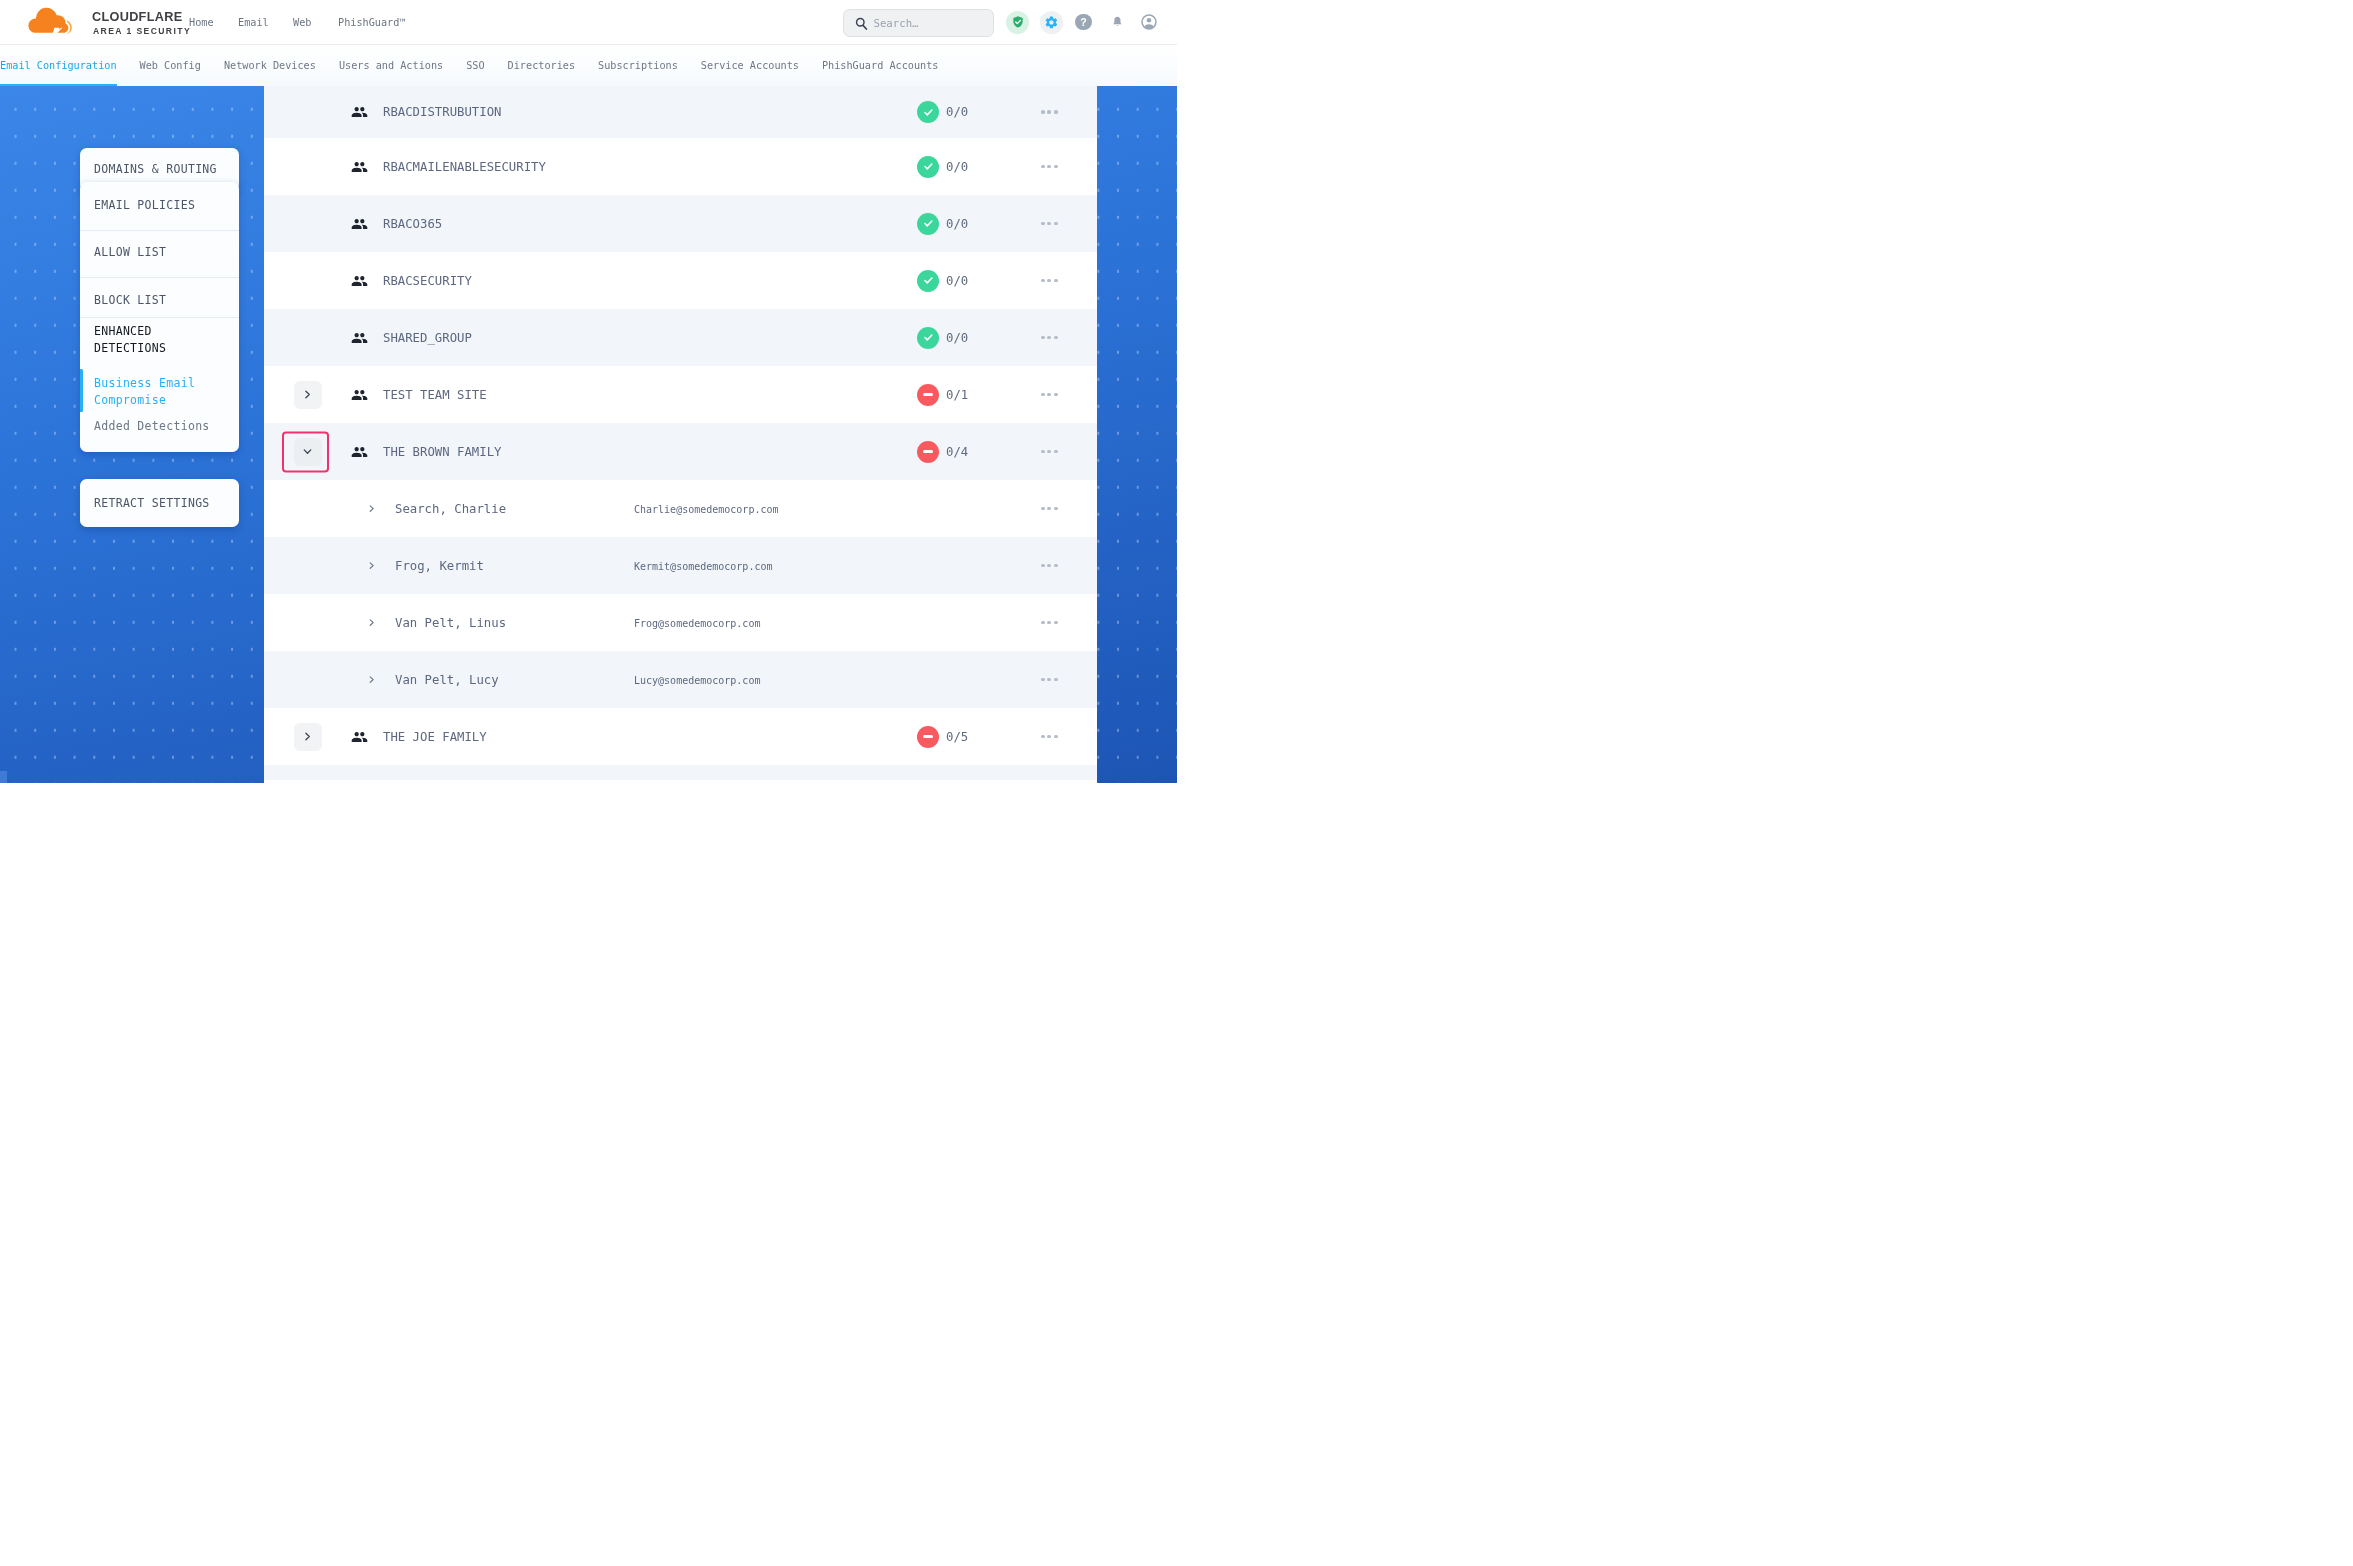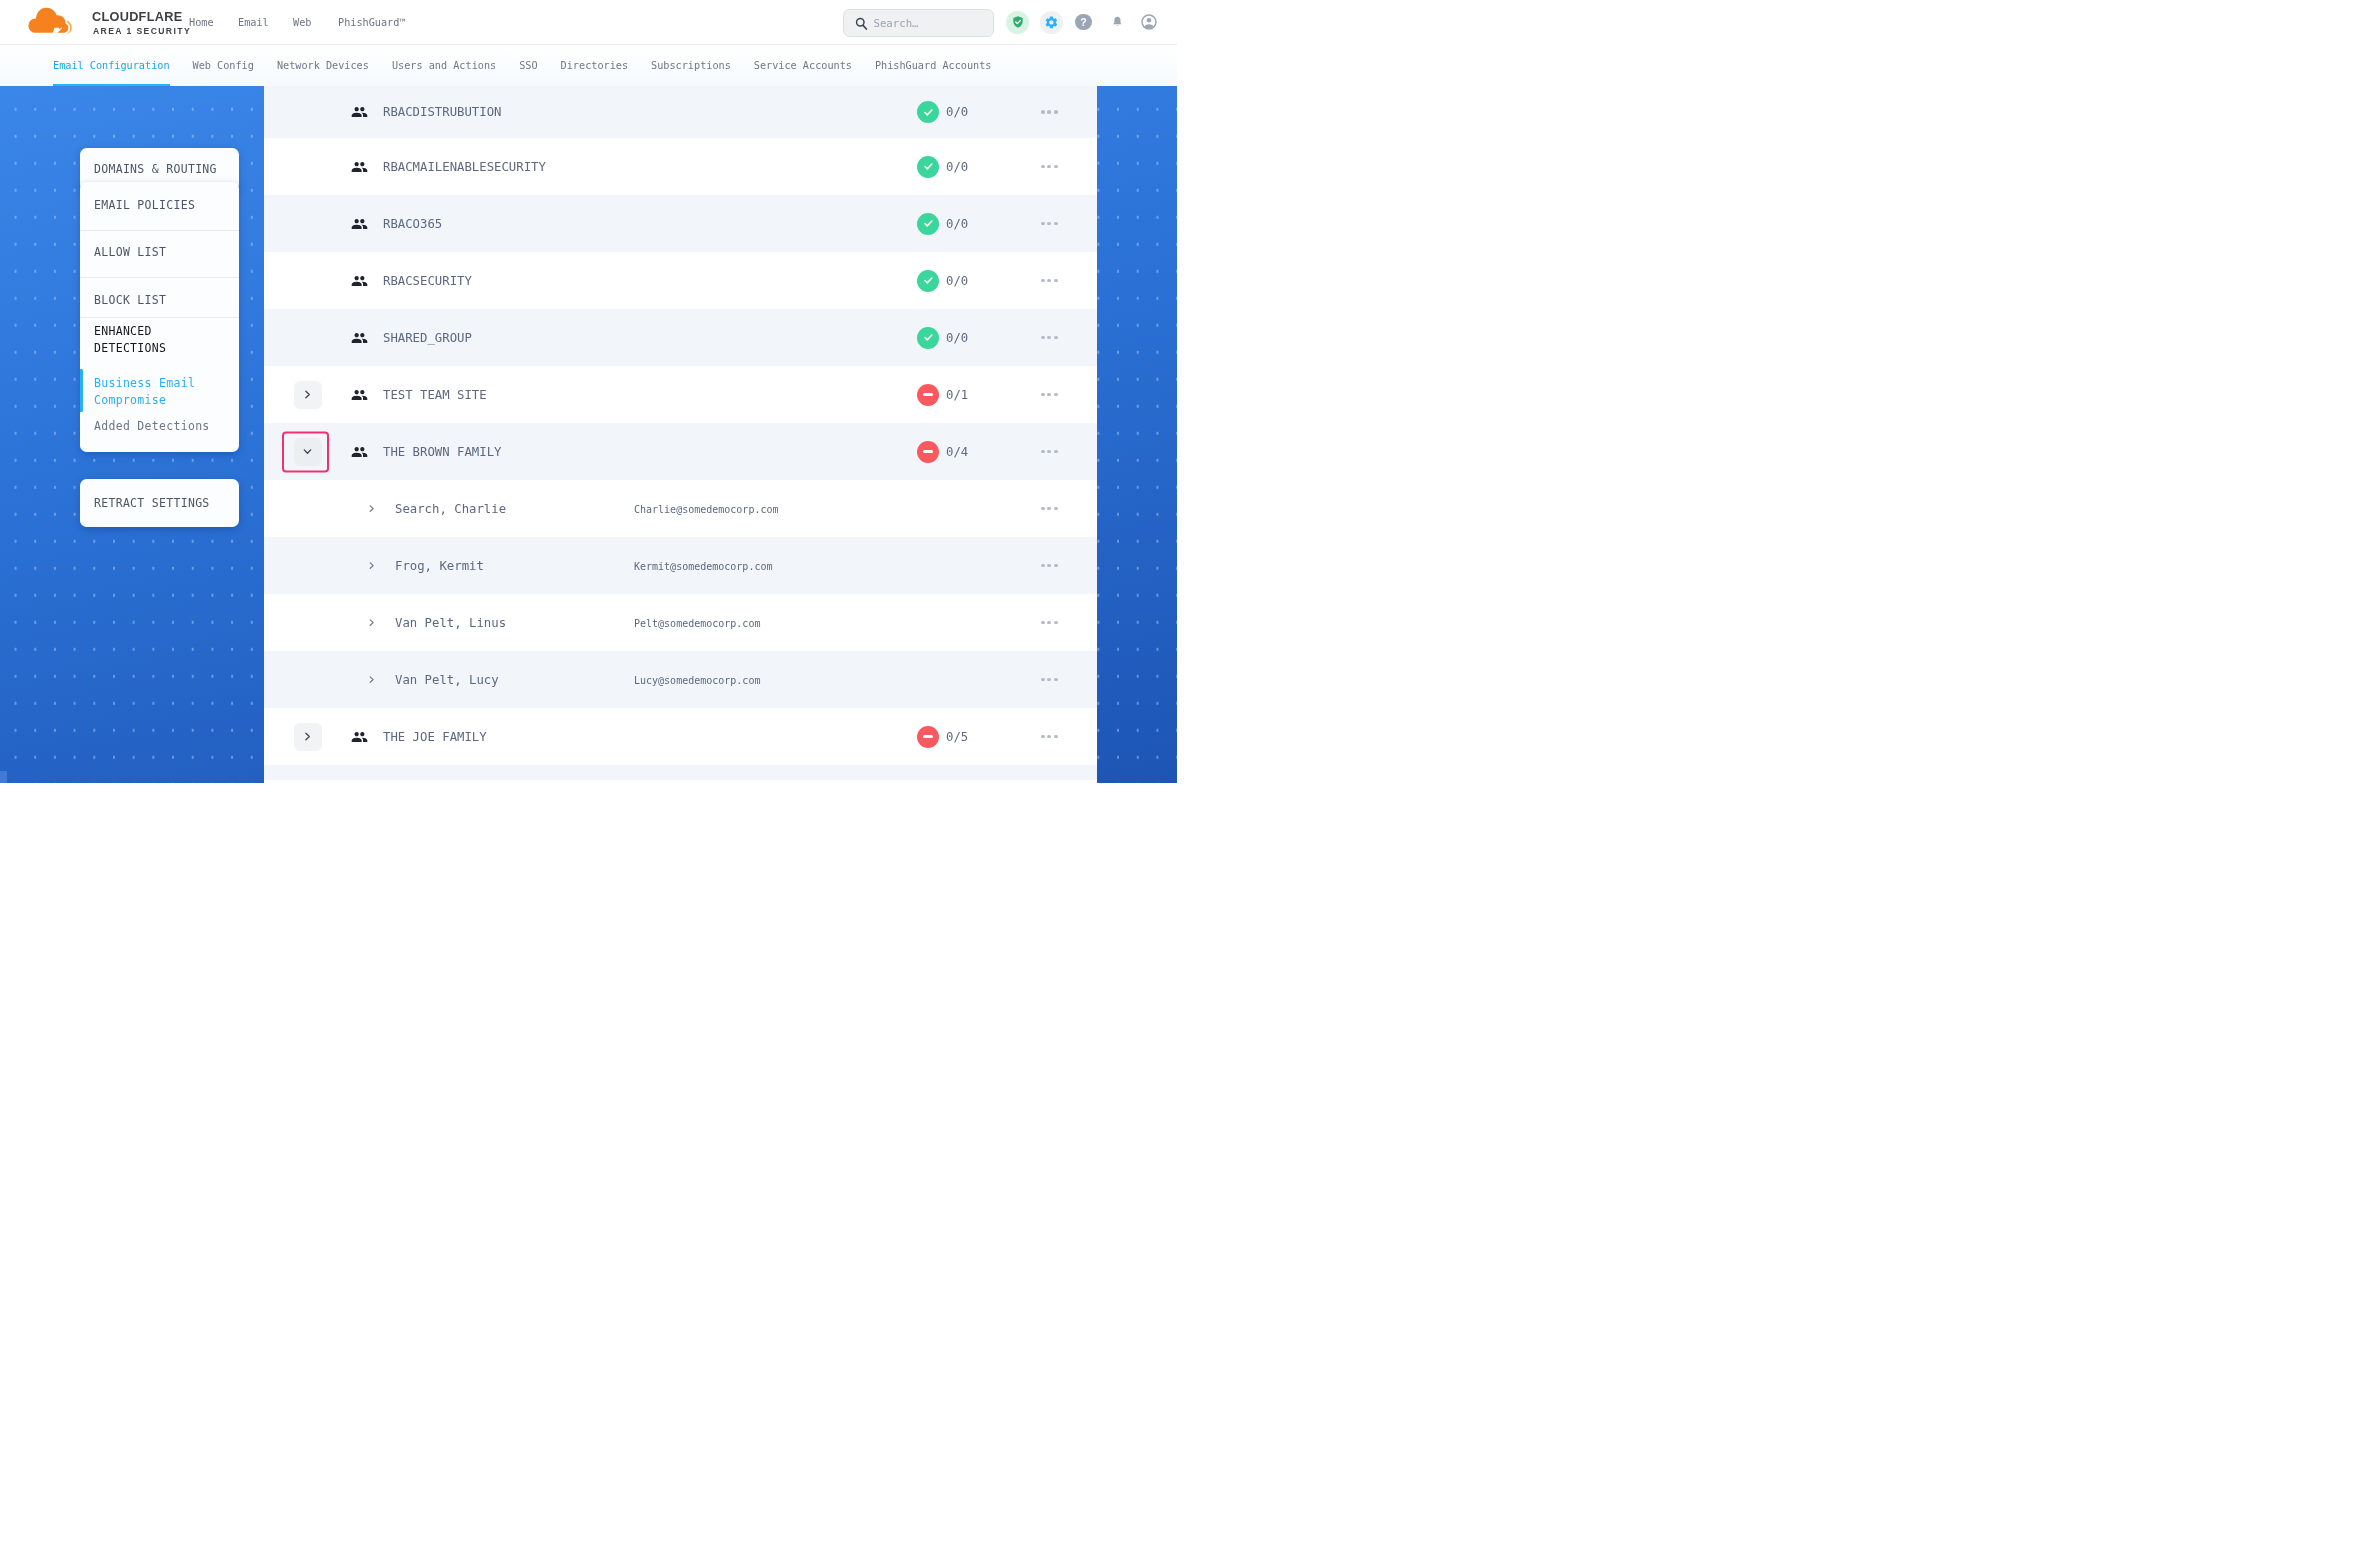--- a/index.html
+++ b/index.html
@@ -32,21 +32,21 @@
   .hicon.help   { left:1072px; }
   .hicon.bell   { left:1106px; }
   .hicon.acct   { left:1137px; }
   .qmark { width:16.4px; height:16.4px; border-radius:50%; background:#9ba6b4; color:#fff;
            font-family:"Liberation Sans",sans-serif; font-weight:bold; font-size:10.7px;
            display:flex; align-items:center; justify-content:center; }
 
   
   .tabs { position:absolute; left:0; top:45px; width:1177px; height:41px;
           background:linear-gradient(#ffffff,#f6fafd); z-index:25;
-          display:flex; align-items:stretch; padding-left:53px; gap:23px; }
+          display:flex; align-items:stretch; gap:23px; }
   .tab { position:relative; height:41px; line-height:41px; font-size:10.2px; color:#6e7885;
          text-decoration:none; white-space:nowrap; }
   .tab.active { color:#1aa7e9; }
   .tab.active::after { content:""; position:absolute; left:0; right:0; bottom:0; height:2.5px;
                        background:#24b6f3; }
 
   
   .bg { position:absolute; left:0; top:86px; width:1177px; height:697px;
         background:linear-gradient(168deg,#3b86e9 0%, #2c73d8 42%, #1d55b4 100%); }
   .bg::after { content:""; position:absolute; inset:0;
@@ -365,21 +365,21 @@
           <i></i>
           <i></i>
           <i></i>
         </button>
       </div>
       <div class="row">
         <span class="mchev"><svg width="7.4" height="8.2" viewBox="0 0 10 10">
             <path d="M3 1.4 L7 5 L3 8.6"></path>
           </svg></span>
         <span class="mname">Van Pelt, Linus</span>
-        <span class="memail">Pelt@somedemocorp.com</span>
+        <span class="memail">Frog@somedemocorp.com</span>
         <button class="more">
           <i></i>
           <i></i>
           <i></i>
         </button>
       </div>
       <div class="row alt">
         <span class="mchev"><svg width="7.4" height="8.2" viewBox="0 0 10 10">
             <path d="M3 1.4 L7 5 L3 8.6"></path>
           </svg></span>

